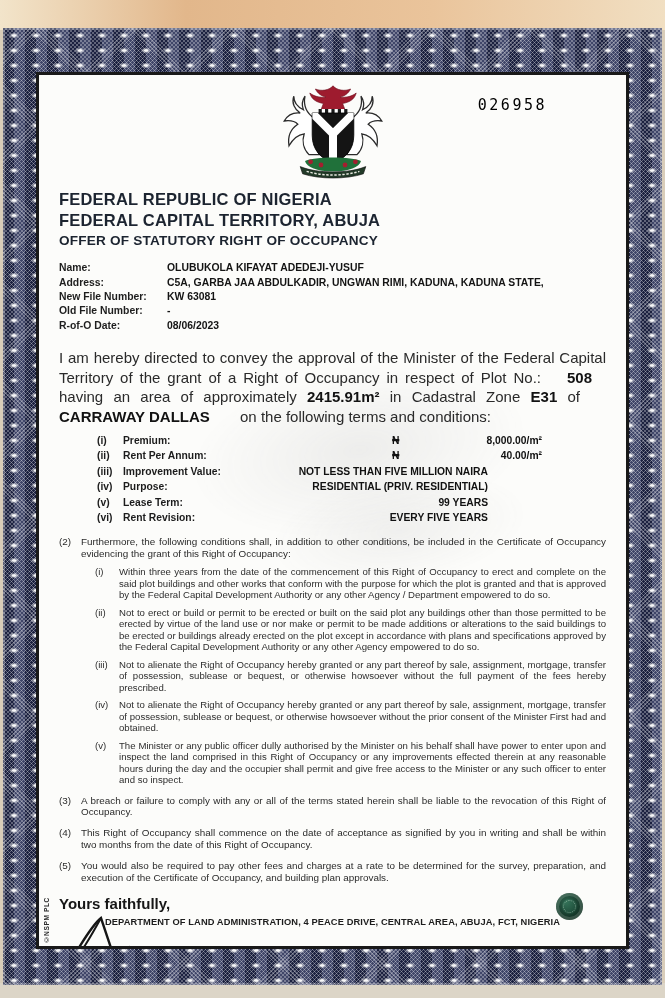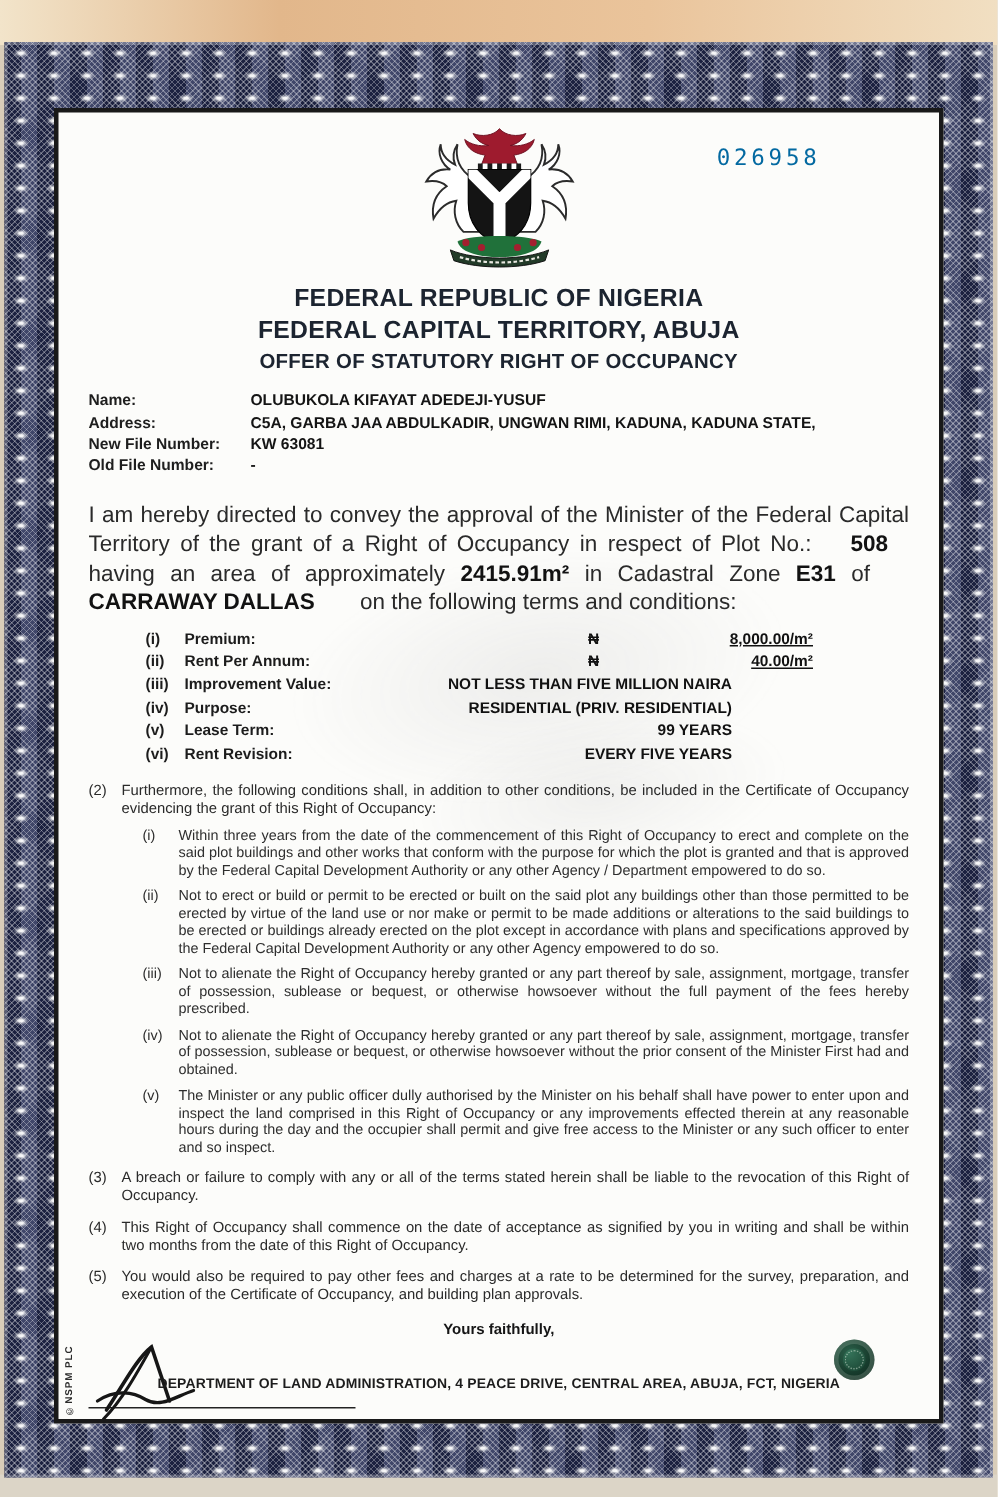--- a/index.html
+++ b/index.html
@@ -30,53 +30,53 @@
   }
   .page{
     position:absolute;inset:44px 33px 36px 33px;
     background:#fcfcfa;border:3px solid #191919;
   }
   .content{position:absolute;inset:0;padding:0 20px;overflow:hidden;}
 
   .serial{
     position:absolute;top:21px;right:79px;
     font-family:"DejaVu Sans Mono","Liberation Mono",monospace;
-    font-size:15px;letter-spacing:2.5px;color:#0369a1;font-weight:500;text-align:center;
+    font-size:15px;letter-spacing:2.5px;color:#000000;font-weight:500;text-align:center;
   }
   .arms-wrap{margin-top:10px;text-align:center;height:96px;}
-  .titles{text-align:center;margin-top:8px;}
+  .titles{text-align:left;margin-top:8px;}
   .title-main{font-size:16.5px;font-weight:bold;color:#1c2430;letter-spacing:0.2px;line-height:1.28;}
   .title-sub{font-size:13.6px;font-weight:bold;color:#1c2430;margin-top:2px;letter-spacing:0.2px;}
 
   .info-block{margin-top:13px;}
   .info-row{display:flex;line-height:1.38;font-size:10.4px;}
   .info-label{width:108px;flex:none;font-weight:bold;color:#1e1e1e;}
   .info-value{font-weight:bold;color:#141414;}
 
   .intro{margin-top:15px;font-size:15px;line-height:1.3;text-align:justify;color:#2a2a2a;}
   .b{font-weight:bold;color:#121212;}
   .sp{display:inline-block;width:26px;}
   .sp2{display:inline-block;width:14px;}
 
   .terms{margin-top:9px;}
   .term-row{position:relative;height:15.4px;font-size:10.3px;}
   .t-num{position:absolute;left:38px;font-weight:bold;color:#1c1c1c;}
   .t-label{position:absolute;left:64px;font-weight:bold;color:#1c1c1c;}
   .t-naira{position:absolute;left:333px;font-weight:bold;color:#111;}
   .t-val{position:absolute;right:118px;font-weight:bold;color:#111;white-space:nowrap;}
-  .t-val-money{position:absolute;right:64px;font-weight:bold;color:#111;white-space:nowrap;text-decoration:underline;}
+  .t-val-money{position:absolute;right:64px;font-weight:bold;color:#111;white-space:nowrap;}
 
   .clause{display:flex;margin-top:9px;font-size:9.9px;line-height:1.2;text-align:justify;color:#2a2a2a;}
   .c-num{width:22px;flex:none;}
   .c-text{flex:1;}
   .subclause{display:flex;margin-top:6px;margin-left:36px;font-size:9.6px;line-height:1.2;text-align:justify;color:#2e2e2e;}
   .s-num{width:24px;flex:none;}
   .s-text{flex:1;}
 
-  .salutation{margin-top:11px;font-size:10px;font-weight:bold;color:#161616;text-align:center;}
+  .salutation{margin-top:11px;font-size:15px;font-weight:bold;color:#161616;}
   .sig-block{position:relative;height:54px;width:210px;margin-top:2px;}
   .sig-line{position:absolute;left:0;bottom:9px;width:178px;border-bottom:1.7px solid #222;}
   .sig-mark{position:absolute;left:0;top:0;}
   .signatory{font-size:9.9px;font-weight:bold;line-height:1.32;color:#161616;text-align:center;}
 
   .footer-line{
     position:absolute;left:0;right:0;bottom:19px;text-align:center;
     font-size:9.3px;font-weight:bold;color:#1d1d1d;letter-spacing:0.1px;
   }
   .seal{
@@ -170,20 +170,24 @@
           <span class="info-label">Address:</span>
           <span class="info-value">C5A, GARBA JAA ABDULKADIR, UNGWAN RIMI, KADUNA, KADUNA STATE,</span>
         </div>
         <div class="info-row">
           <span class="info-label">New File Number:</span>
           <span class="info-value">KW 63081</span>
         </div>
         <div class="info-row">
           <span class="info-label">Old File Number:</span>
           <span class="info-value">-</span>
+        </div>
+        <div class="info-row">
+          <span class="info-label">R-of-O Date:</span>
+          <span class="info-value">08/06/2023</span>
         </div>
       </div>
 
       <div class="intro">
         <span>I am hereby directed to convey the approval of the Minister of the Federal Capital Territory of the grant of a Right of Occupancy in respect of Plot No.:</span><span class="sp"></span><span class="b">508</span><span class="sp2"></span>
         <span>having an area of approximately</span>
         <span class="b">2415.91m²</span>
         <span>in Cadastral Zone</span>
         <span class="b">E31</span>
         <span>of</span><span class="sp"></span><span class="b">CARRAWAY DALLAS</span><span class="sp"></span>

